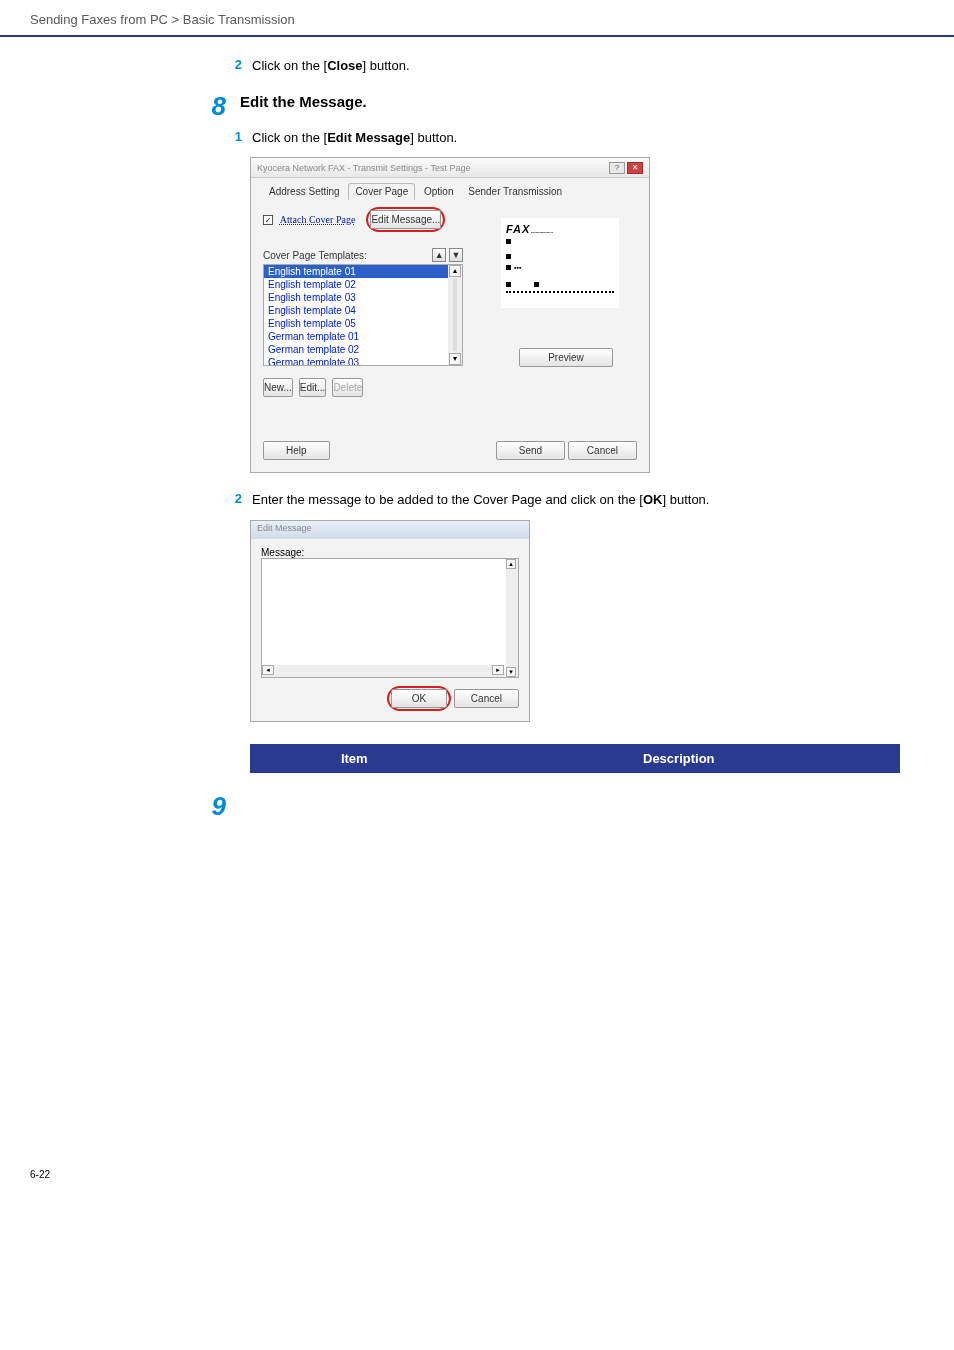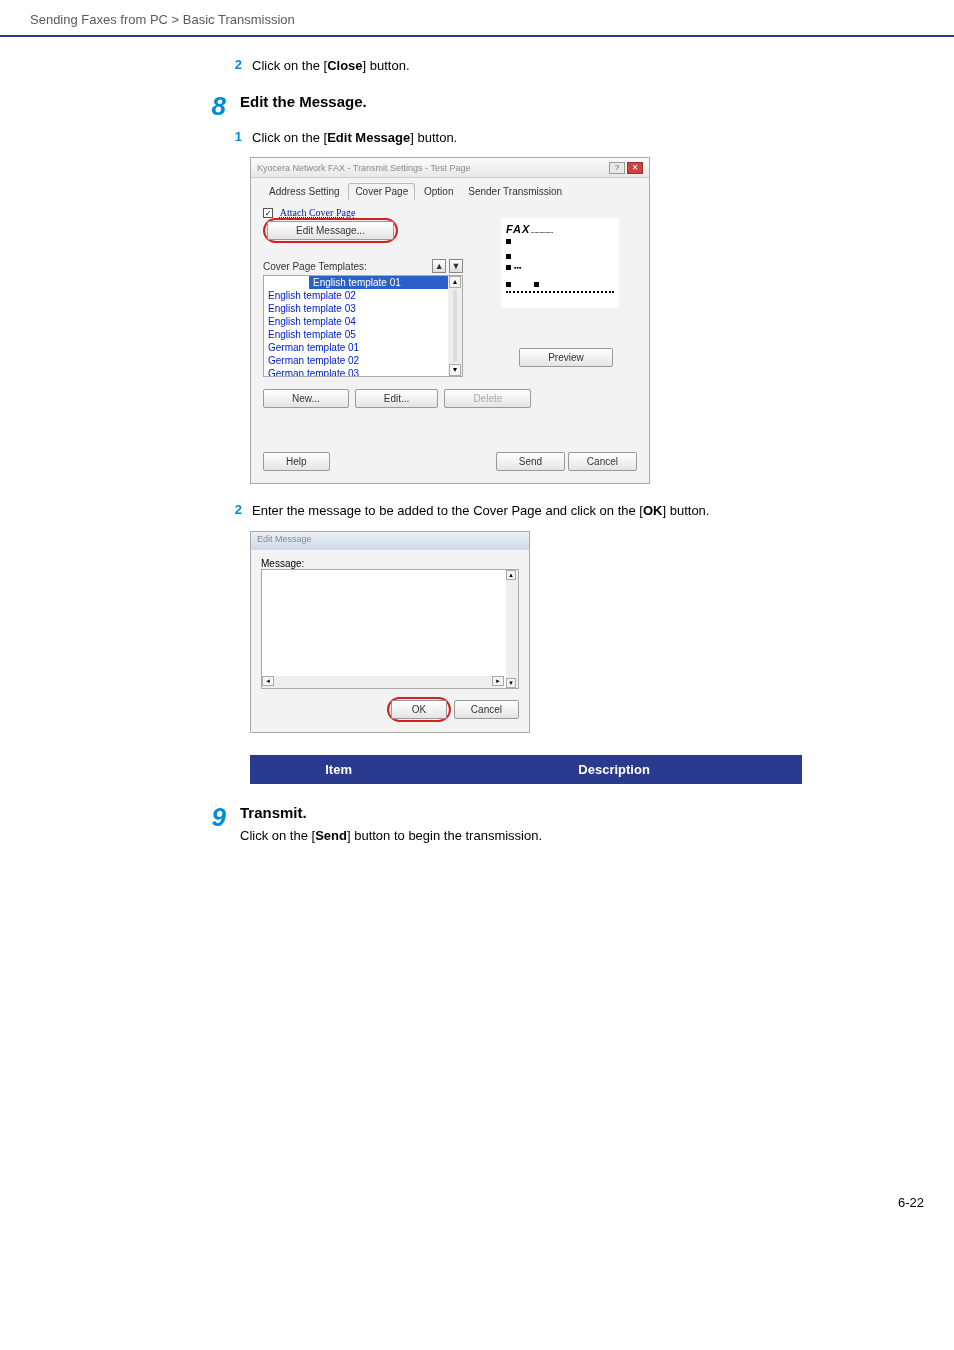--- a/index.html
+++ b/index.html
@@ -86,37 +86,37 @@
   .winbtns { display:flex; gap:2px; }
   .winbtn { width:16px; height:12px; border:1px solid #999; background:#e8e8e8; font-size:8px; line-height:10px; text-align:center; color:#555;}
   .winbtn.red { background:#d04040; border-color:#a03030; color:#fff;}
   .dialog1-body { padding: 8px 12px 12px 12px; position:relative; }
   .tabs-row { font-size: 10px; color:#333; margin-bottom: 10px; }
   .tabs-row span { padding: 2px 6px; }
   .tabs-row span.active { background:#f3f3f3; border:1px solid #bbb; border-bottom-color:#f3f3f3; border-radius:3px 3px 0 0;}
   .d1-left { width: 230px; }
   .checkbox-label { color:#0020aa; text-decoration: underline dotted; font-family: Liberation Serif, serif; }
   .chk { display:inline-block; width:10px; height:10px; border:1px solid #555; background:#fff; text-align:center; line-height:9px; font-size:8px; margin-right:4px;}
-  .btn { display:inline-block; padding:3px 28px; border:1px solid #999; background:linear-gradient(#fff,#e4e4e4); font-size:10px; color:#333; border-radius:2px;}
+  .btn { display:inline-block; padding:3px 0; border:1px solid #999; background:linear-gradient(#fff,#e4e4e4); font-size:10px; color:#333; border-radius:2px;}
   .btn.disabled { color:#aaa; }
   .highlight-oval {
     border:2px solid #d62020;
     border-radius: 14px;
     padding: 1px 2px;
     display:inline-block;
   }
   .tpl-label { color:#333; margin-top:16px; display:flex; justify-content:space-between; align-items:center; width:200px;}
   .arrow-btn { display:inline-block; width:14px; height:14px; border:1px solid #888; background:linear-gradient(#fff,#ddd); text-align:center; line-height:12px; font-size:9px;}
   .tpl-list {
     width:200px; height:102px; border:1px solid #aaa; background:#fff; overflow:hidden;
     margin-top:2px;
     position: relative;
   }
   .tpl-list .item { color:#0020cc; padding:1px 4px; font-size:10px;}
-  .tpl-list .item.sel { background:#2a60c8; color:#fff;margin-left:45px; }
+  .tpl-list .item.sel { background:#2a60c8; color:#fff; }
   .tpl-scroll { position:absolute; right:0; top:0; bottom:0; width:14px; background:#eee; display:flex; flex-direction:column; justify-content:space-between; align-items:center;}
   .tpl-scroll .sbtn { width:12px; height:12px; border:1px solid #aaa; background:#f5f5f5; font-size:8px; line-height:10px; text-align:center;}
   .tpl-scroll .line { width:4px; flex:1; background:#ddd; margin:2px 0;}
   .d1-lower-btns { margin-top:12px; display:flex; gap:6px;}
   .d1-preview {
     position:absolute; right:18px; top:40px; width:130px;
   }
   .fax-thumb {
     width:118px; height:90px; background:#fff; border:1px solid #fff;
     font-size:8px; padding:4px; color:#000;
@@ -144,21 +144,21 @@
     width:100%; height:120px; border:1px solid #aaa; background:#fff; position:relative;
   }
   .msg-hscroll { position:absolute; left:0; right:14px; bottom:0; height:12px; background:#eee; display:flex; justify-content:space-between;}
   .msg-hscroll .sbtn { width:12px; height:10px; border:1px solid #aaa; background:#f5f5f5; font-size:7px; line-height:8px; text-align:center;}
   .msg-vscroll { position:absolute; right:0; top:0; bottom:0; width:12px; background:#eee; display:flex; flex-direction:column; justify-content:space-between;}
   .msg-vscroll .sbtn { width:10px; height:10px; border:1px solid #aaa; background:#f5f5f5; font-size:7px; line-height:8px; text-align:center;}
   .dialog2-btns { text-align:right; margin-top:8px; }
 
   
   .desc-table {
-    width: 552px;
+    width: 650px;
     border-collapse: collapse;
     margin: 6px 0 20px 0;
   }
   .desc-table th {
     background: #2a3a8f;
     color: #fff;
     font-weight: bold;
     text-align: center;
     padding: 6px;
     border: 1px solid #2a3a8f;
@@ -166,23 +166,23 @@
   }
   .desc-table td {
     border: 1px solid #2a3a8f;
     padding: 6px 8px;
     font-size: 12px;
     vertical-align: top;
   }
   .desc-table td.k { font-weight: bold; width: 180px; }
 
   .page-num {
-    text-align: right;
+    text-align: left;
     margin-top: 350px;
-    font-size: 13px;
+    font-size: 10px;
     color: #000;
     padding-bottom: 20px;
   }
 </style>
 </head>
 <body>
 
 <div class="header-bar">Sending Faxes from PC &gt; Basic Transmission</div>
 
 <div class="content">
@@ -335,22 +335,16 @@
           <th>Item</th>
           <th>Description</th>
         </tr>
       </tbody>
         </table>
     </div>
   </div>
 
   <div class="step-row indent-step" style="margin-top:6px;">
     <div class="big-step-num">9</div>
-    <div>
-      <div class="step-title">Transmit.</div>
-      <div class="sub-text" style="margin-top:6px;">
-        <span>Click on the [</span><span class="bold">Send</span><span>] button to begin the transmission.</span>
-      </div>
-    </div>
   </div>
 
   <div class="page-num">6-22</div>
 </div>
 
 </body></html>

